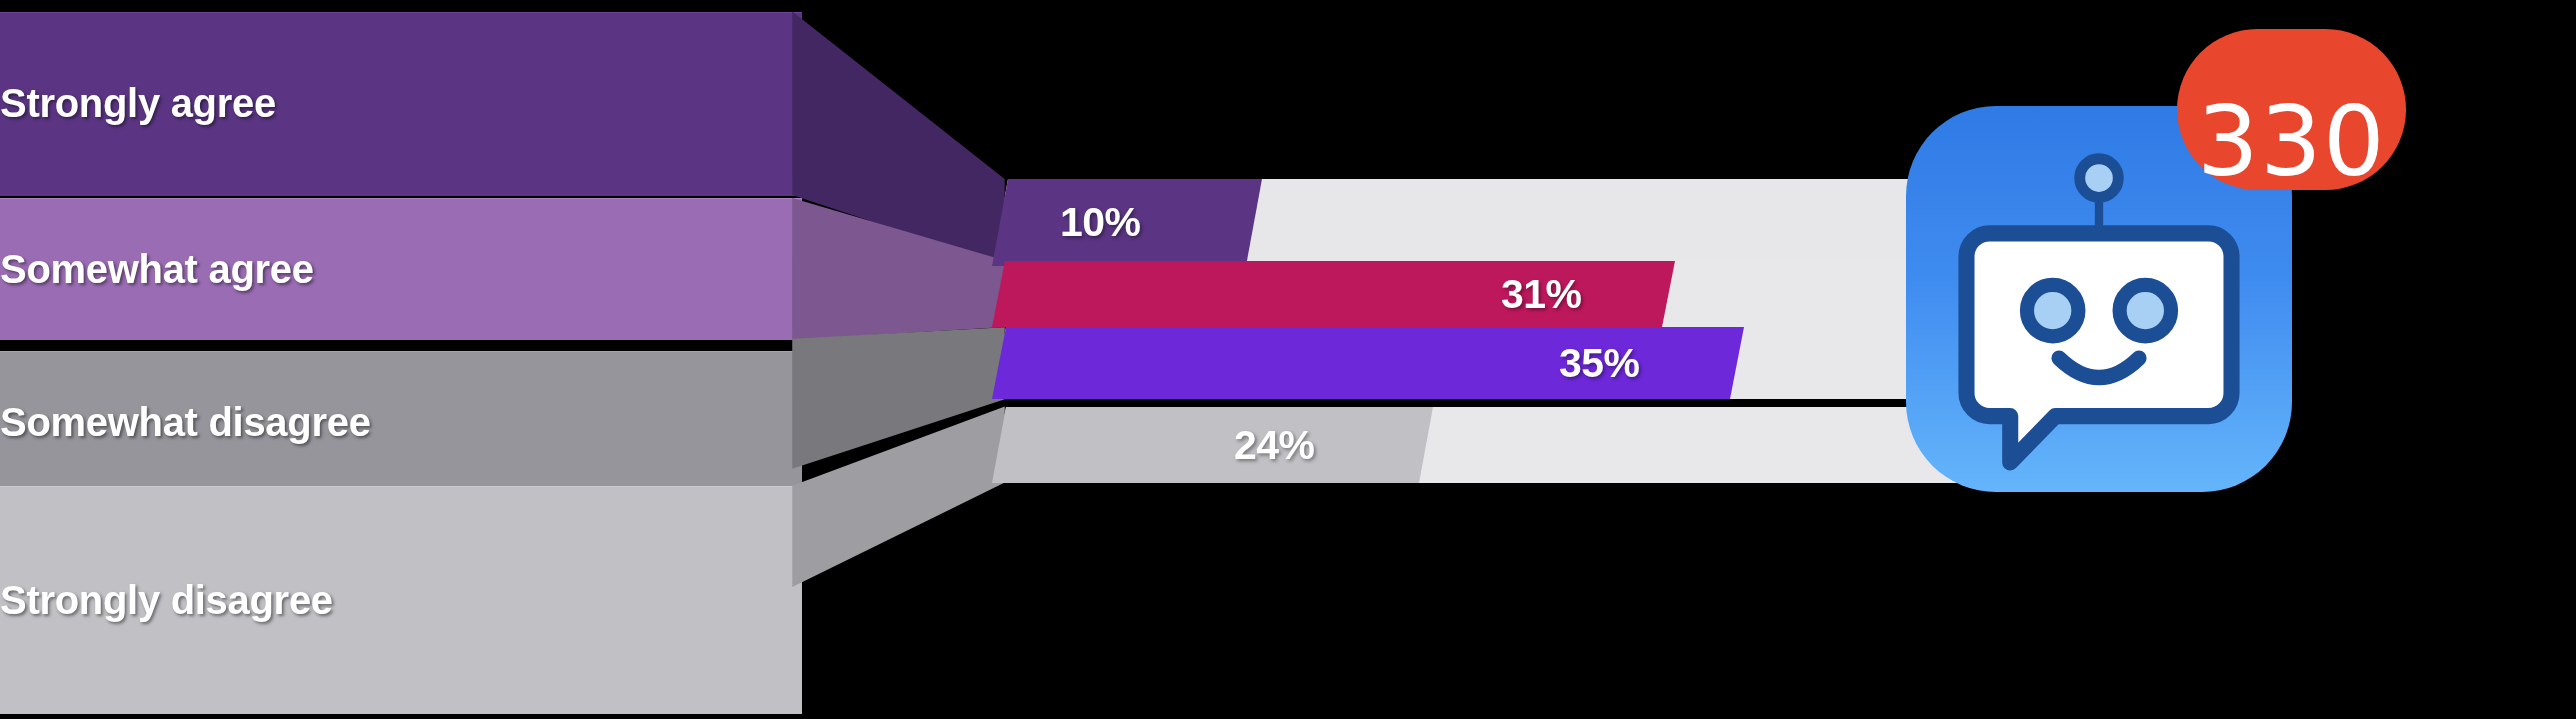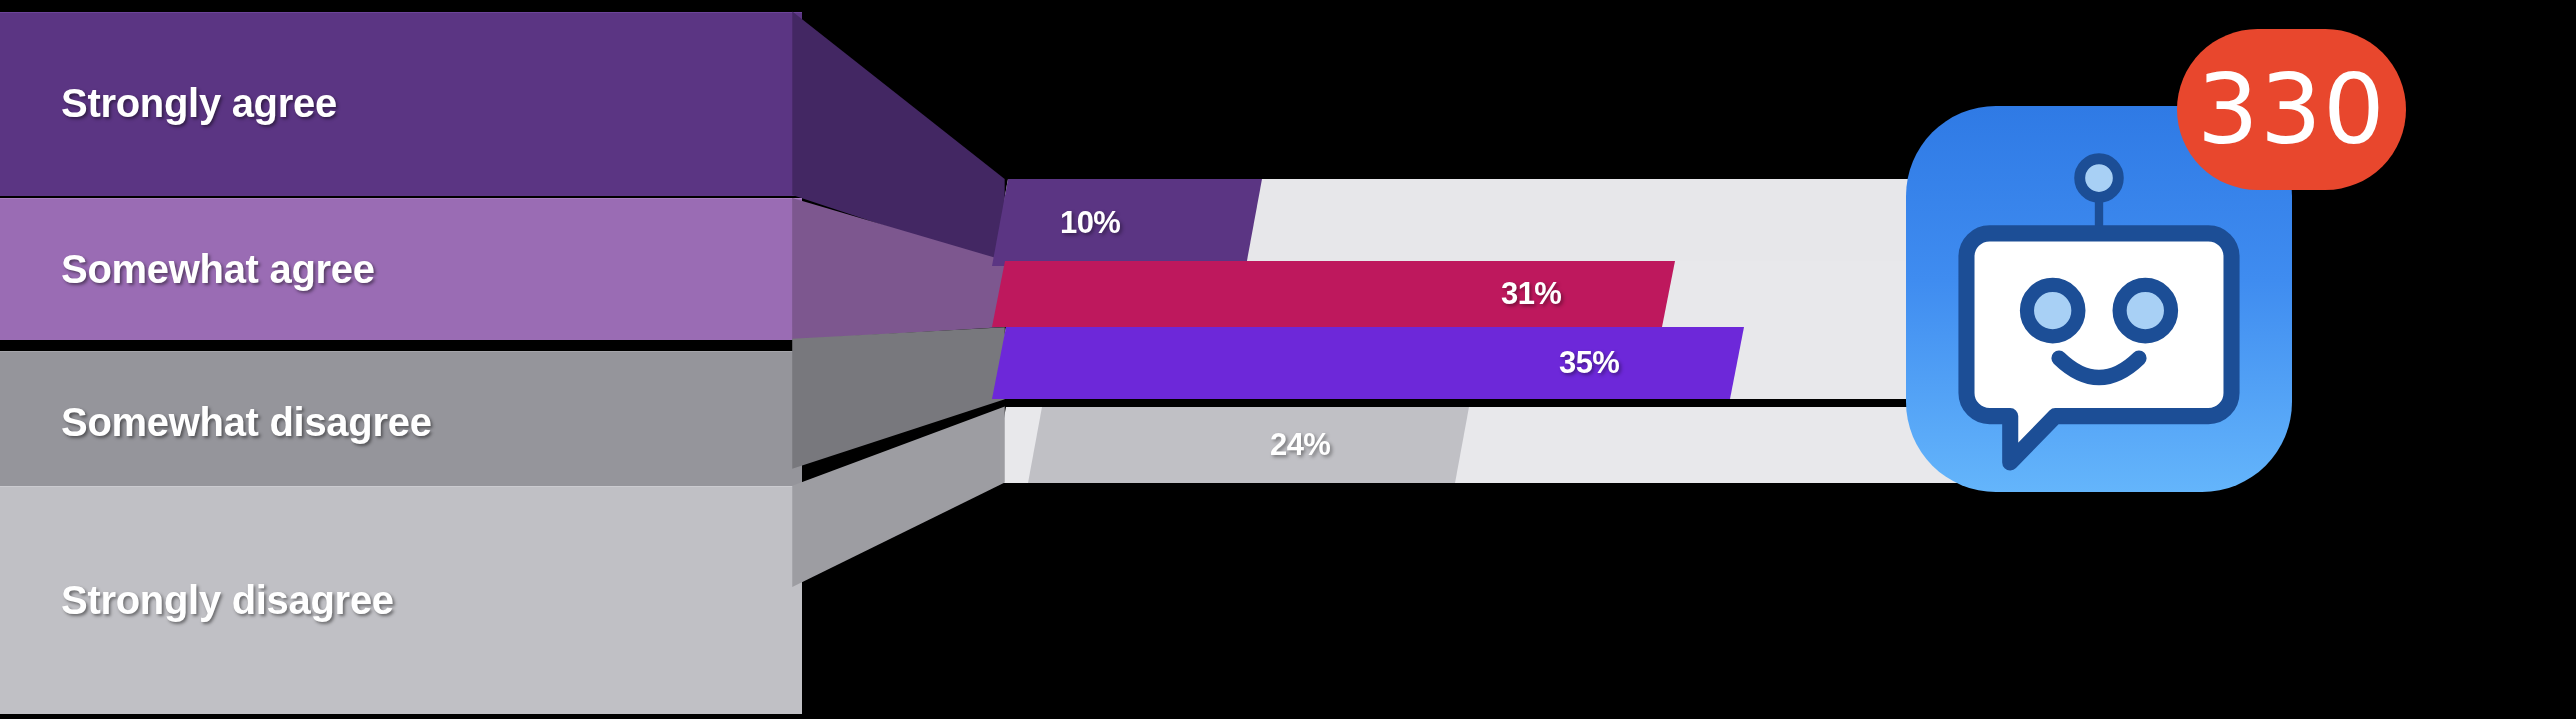--- a/index.html
+++ b/index.html
@@ -13,51 +13,50 @@
   
   .label-block{position:absolute;left:0;display:flex;align-items:center;}
   .label-face{
     position:absolute;left:0;top:0;height:100%;width:802px;
     box-sizing:border-box;
   }
   .label-text{
     position:relative;z-index:4;
     color:#ffffff;font-weight:bold;
     font-family:"Liberation Sans","DejaVu Sans",sans-serif;
-    padding-left:61px;
     letter-spacing:-0.3px;
     text-shadow:1.9px 1.9px 3.2px rgba(0,0,0,.45);
     white-space:nowrap;
     font-size:40px;
   }
   
   .wedge{position:absolute;z-index:2;}
 
   
   .track{position:absolute;z-index:1;}
   .bar{position:absolute;z-index:3;display:flex;align-items:center;}
   .bar-value{
     position:absolute;color:#fff;font-weight:bold;
-    font-size:31px;letter-spacing:-0.6px;
+    font-size:41px;letter-spacing:-0.6px;
     text-shadow:1.9px 1.9px 3.9px rgba(0,0,0,.40);
     white-space:nowrap;
   }
 
   
   #bot-wrap{position:absolute;z-index:20;left:1903px;top:29px;width:515px;height:251px;}
   #bot-tile{
     position:absolute;left:3.2px;top:77px;width:386px;height:386px;
     border-radius:90px;
     background:linear-gradient(180deg,#2f7ae5 0%,#3f8cf0 45%,#64b5fb 100%);
   }
   #bot-svg{position:absolute;left:3.2px;top:77px;width:386px;height:386px;}
   #count-badge{
     position:absolute;left:274px;top:0px;width:229px;height:161px;
     background:#e8472d;border-radius:81px;
-    display:flex;align-items:center;justify-content:center;
+    display:flex;align-items:flex-end;justify-content:center;
     z-index:25;
   }
   #count-badge span{
     color:#fff;font-size:97px;font-weight:400;line-height:1;
     font-family:"DejaVu Sans",sans-serif;letter-spacing:1.3px;
   }
 </style>
 </head>
 <body>
 
@@ -108,21 +107,21 @@
 
   <svg class="wedge" style="left:792px;top:386px;width:213px;height:322px;" viewBox="0 0 330 500" width="213" height="322">
     <polygon points="0,155 330,32 330,150 0,312" fill="#9d9da2"></polygon>
   </svg>
   <div class="label-block" style="top:486px;height:228px;width:802px;">
     <div class="label-face" style="background:#c0c0c5;border-top:1.9px solid #cbcbd0;"></div>
     <div class="label-text">Strongly disagree</div>
   </div>
   <div class="track" style="left:992px;top:407px;height:76px;width:1224px;background:#e8e8eb;
               clip-path:polygon(14px 0,1224px 0,1224px 76px,0 76px);"></div>
-  <div class="bar" style="left:1028px;top:407px;height:76px;width:441px;background:#c0c0c5;
+  <div class="bar" style="left:992px;top:407px;height:76px;width:441px;background:#c0c0c5;
               clip-path:polygon(14px 0,441px 0,427px 76px,0 76px);">
     <span class="bar-value" style="left:242px;">24%</span>
   </div>
 
   <div id="bot-wrap">
     <div id="bot-tile"></div>
     <svg id="bot-svg" viewBox="0 0 600 600">
 
       <circle cx="300" cy="112" r="30" fill="#a8d0f5" stroke="#1c4e96" stroke-width="17"></circle>
       <line x1="300" y1="142" x2="300" y2="198" stroke="#1c4e96" stroke-width="13"></line>

